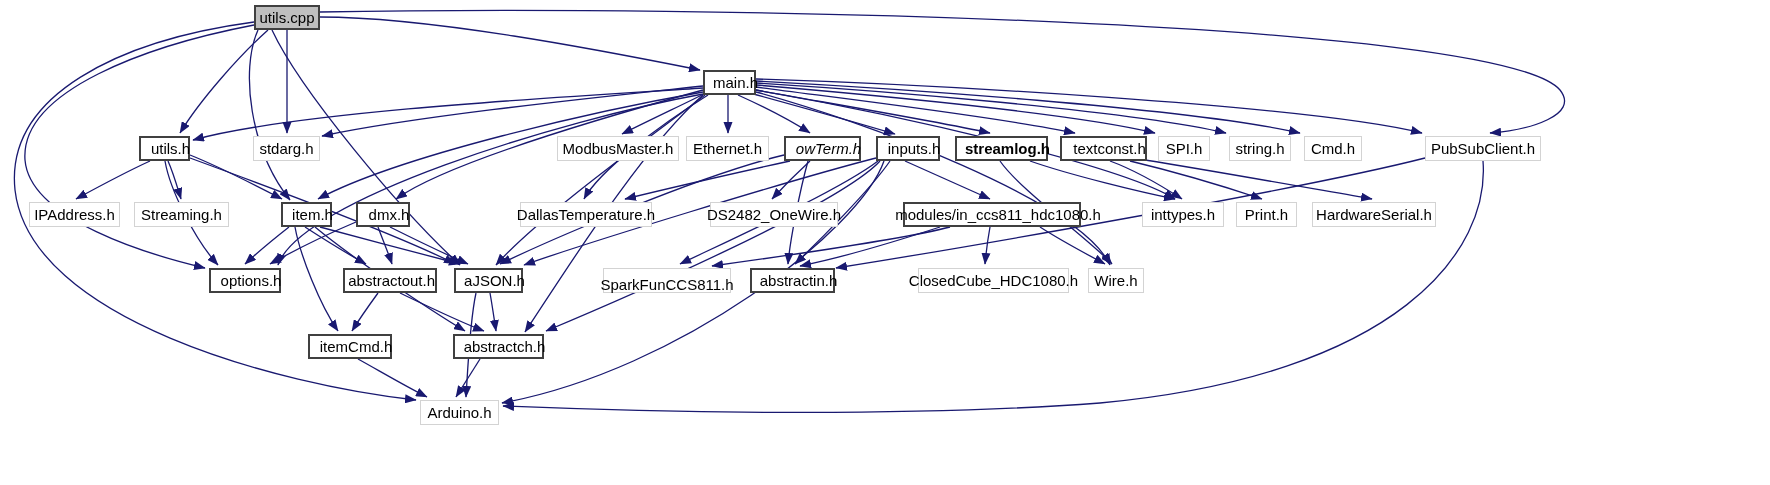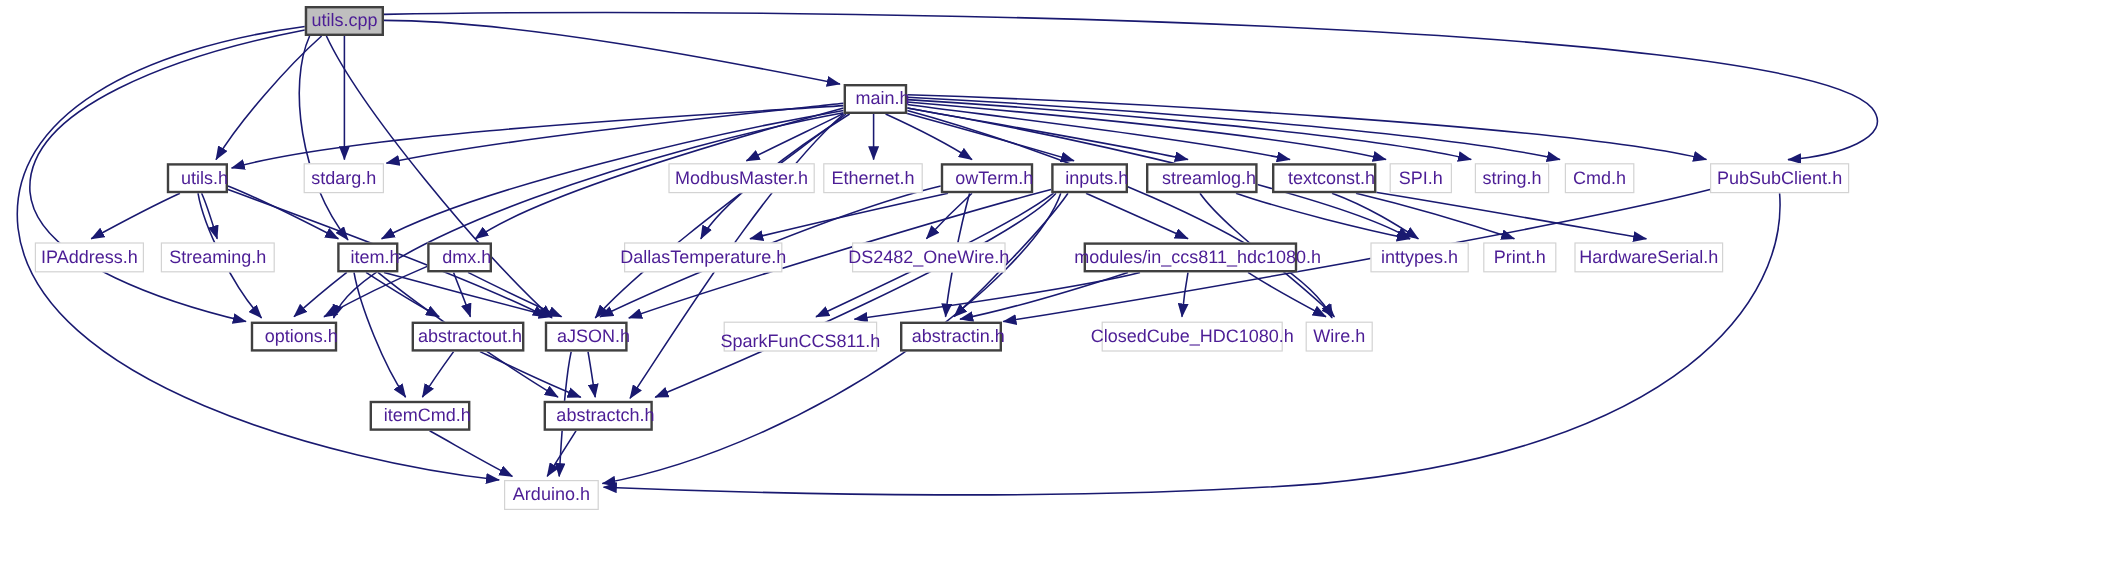--- a/index.html
+++ b/index.html
@@ -25,21 +25,21 @@
     height: 485px;
   }
   .node-box {
     position: absolute;
     box-sizing: border-box;
     display: flex;
     align-items: center;
     justify-content: center;
     background: #ffffff;
     border: 1px solid #d3d3d3;
-    color: #4c1d95;
+    color: #000000;
     font-size: 15px;
     line-height: 1;
     white-space: nowrap;
     letter-spacing: 0px;
   }
   .node-box.bold {
     border: 2px solid #404040;
     padding-left: 12px;
   }
   .node-box.root {
@@ -143,27 +143,27 @@
       </div>
       <div class="node-box" style="left: 253px; top: 136px; width: 67px; height: 25px;">
         <span class="node-label">stdarg.h</span>
       </div>
       <div class="node-box" style="left: 557px; top: 136px; width: 122px; height: 25px;">
         <span class="node-label">ModbusMaster.h</span>
       </div>
       <div class="node-box" style="left: 686px; top: 136px; width: 83px; height: 25px;">
         <span class="node-label">Ethernet.h</span>
       </div>
-      <div class="node-box bold" style="left: 784px; top: 136px; width: 77px; height: 25px;">
+      <div class="node-box bold" style="left: 784px; top: 136px; width: 77px; height: 25px; font-style: italic;">
         <span class="node-label">owTerm.h</span>
       </div>
       <div class="node-box bold" style="left: 876px; top: 136px; width: 64px; height: 25px;">
         <span class="node-label">inputs.h</span>
       </div>
-      <div class="node-box bold" style="left: 955px; top: 136px; width: 93px; height: 25px;">
+      <div class="node-box bold" style="left: 955px; top: 136px; width: 93px; height: 25px; font-weight: bold;">
         <span class="node-label">streamlog.h</span>
       </div>
       <div class="node-box bold" style="left: 1060px; top: 136px; width: 87px; height: 25px;">
         <span class="node-label">textconst.h</span>
       </div>
       <div class="node-box" style="left: 1158px; top: 136px; width: 52px; height: 25px;">
         <span class="node-label">SPI.h</span>
       </div>
       <div class="node-box" style="left: 1229px; top: 136px; width: 62px; height: 25px;">
         <span class="node-label">string.h</span>

